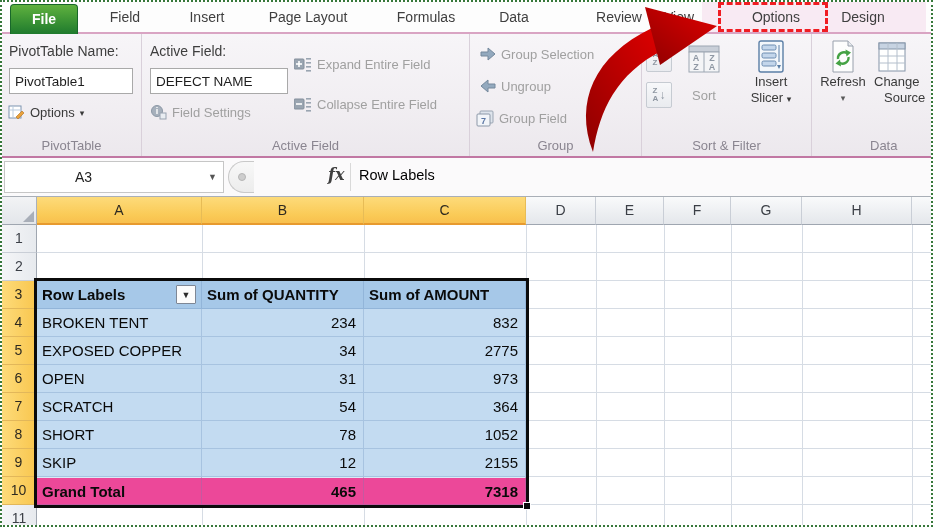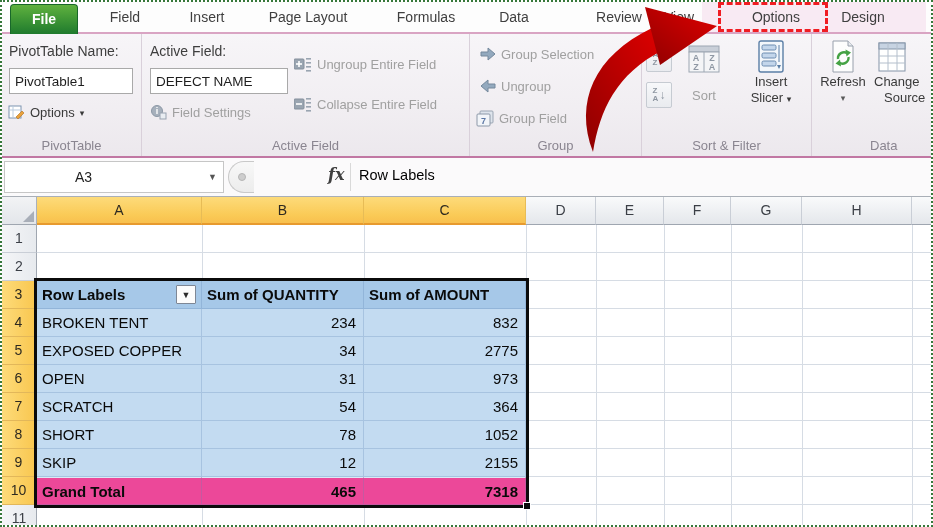--- a/index.html
+++ b/index.html
@@ -167,21 +167,21 @@
       <div class="rbtn dis" style="left:152px;top:22px;">
         <svg width="18" height="16" viewBox="0 0 18 16">
           <rect x="0" y="3" width="10" height="10" rx="1" fill="#9AA5B1" stroke="#848F9C"></rect>
           <line x1="2" y1="8" x2="8" y2="8" stroke="#FFFFFF" stroke-width="1.6"></line>
           <line x1="5" y1="5" x2="5" y2="11" stroke="#FFFFFF" stroke-width="1.6"></line>
           <rect x="12" y="2" width="5" height="1.6" fill="#9AA5B1"></rect>
           <rect x="12" y="6" width="5" height="1.6" fill="#9AA5B1"></rect>
           <rect x="12" y="10" width="5" height="1.6" fill="#9AA5B1"></rect>
           <rect x="12" y="14" width="5" height="1.6" fill="#9AA5B1"></rect>
         </svg>
-        <span>Ungroup Entire Field</span>
+        <span>Expand Entire Field</span>
       </div>
       <div class="rbtn dis" style="left:152px;top:62px;">
         <svg width="18" height="16" viewBox="0 0 18 16">
           <rect x="0" y="3" width="10" height="10" rx="1" fill="#9AA5B1" stroke="#848F9C"></rect>
           <line x1="2" y1="8" x2="8" y2="8" stroke="#FFFFFF" stroke-width="1.6"></line>
           <rect x="12" y="2" width="5" height="1.6" fill="#9AA5B1"></rect>
           <rect x="12" y="6" width="5" height="1.6" fill="#9AA5B1"></rect>
           <rect x="12" y="10" width="5" height="1.6" fill="#9AA5B1"></rect>
           <rect x="12" y="14" width="5" height="1.6" fill="#9AA5B1"></rect>
         </svg>

